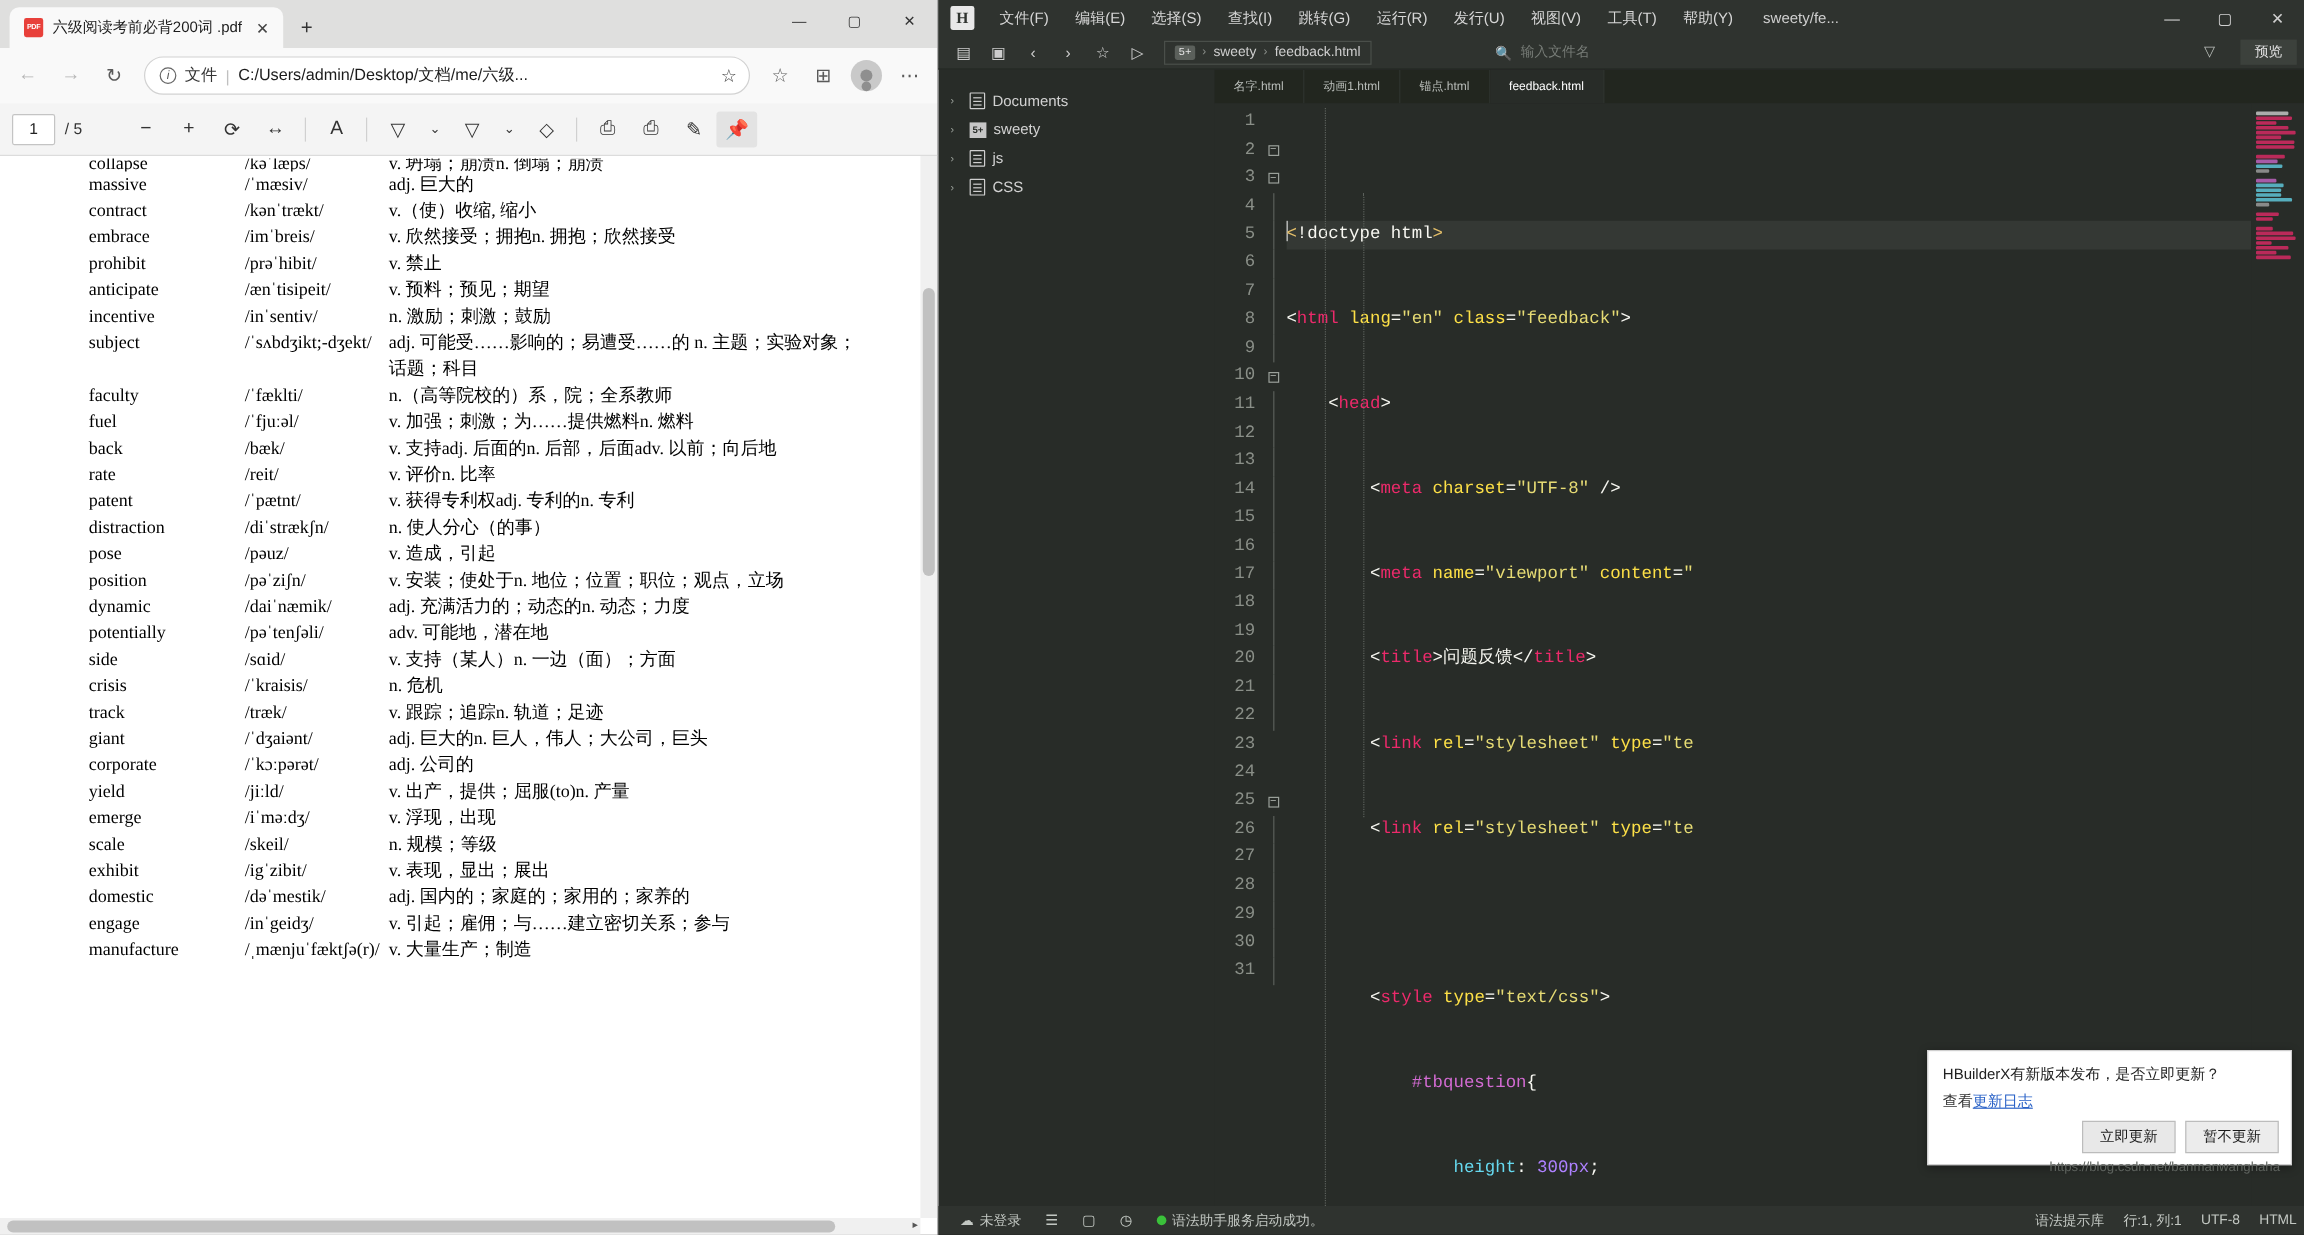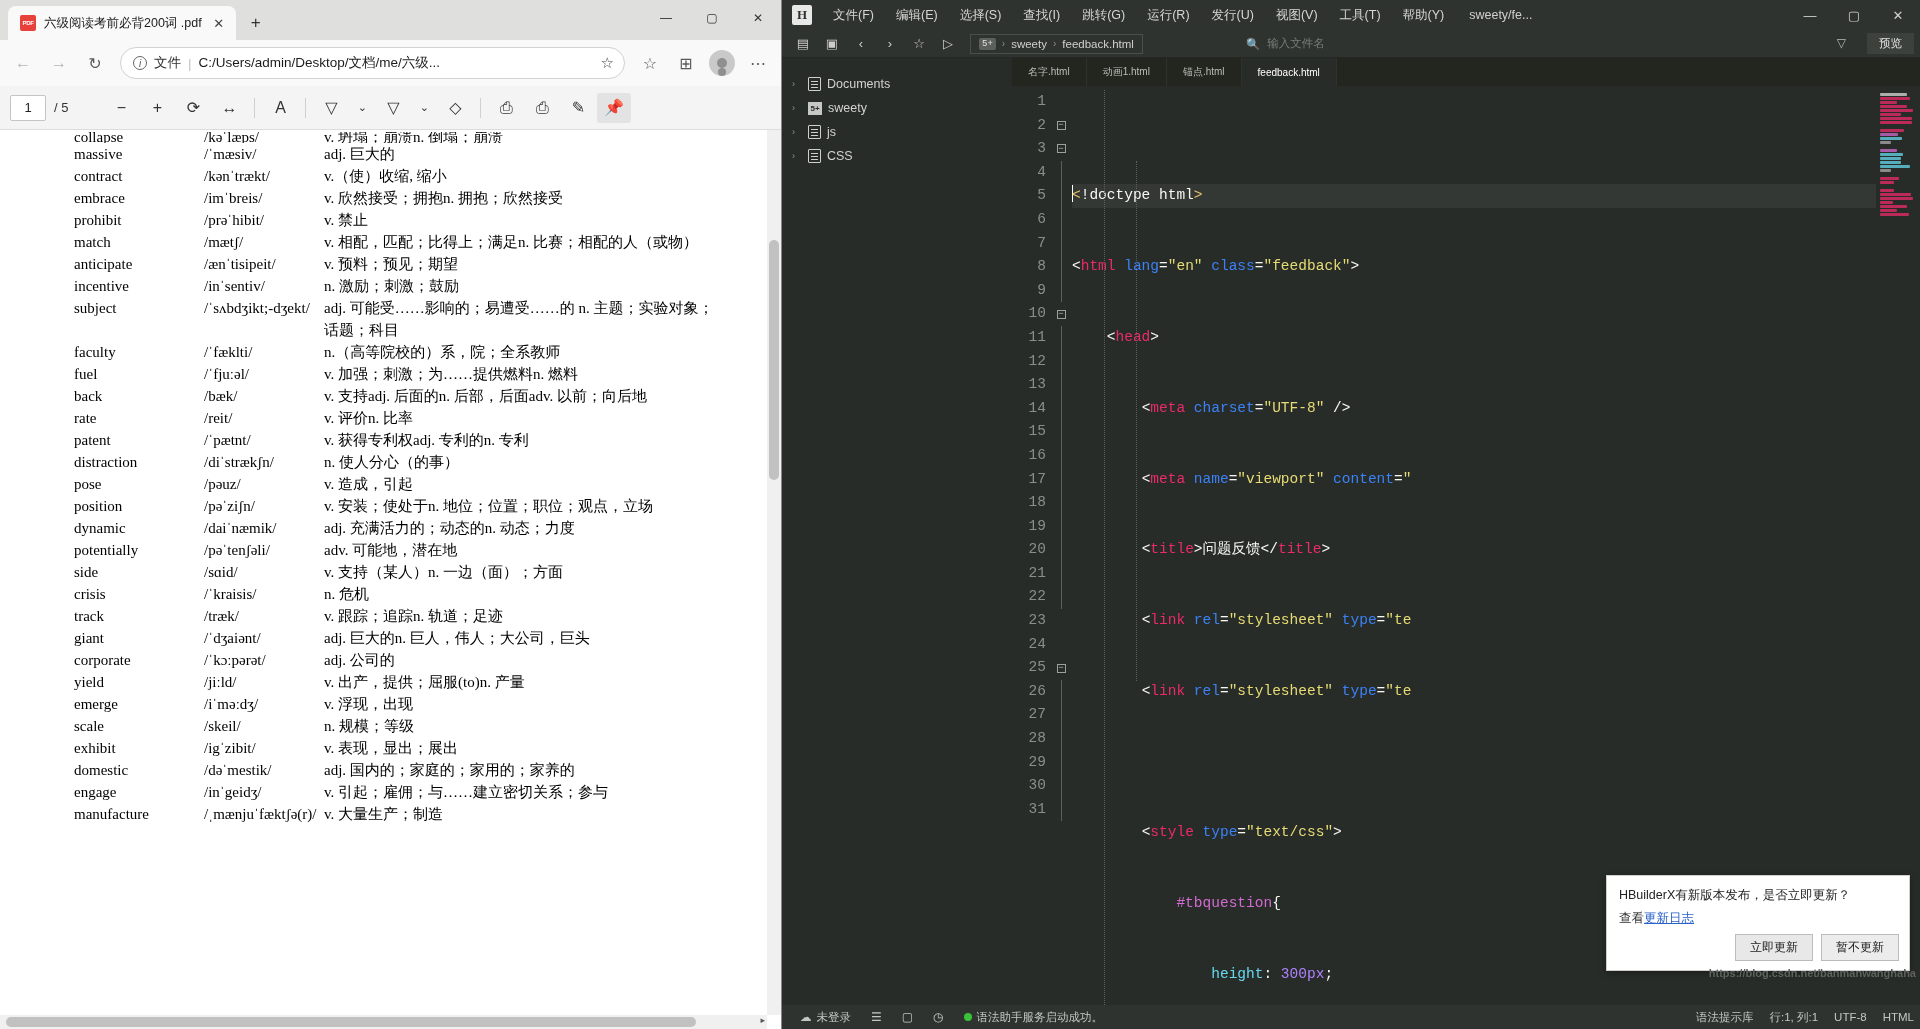--- a/index.html
+++ b/index.html
@@ -141,21 +141,21 @@
   .fold-row { height: 23.6px; display: flex; align-items: center; justify-content: center; }
   .fold-box { width: 9px; height: 9px; border: 1px solid #9aa09a; display: flex;
               align-items: center; justify-content: center; font-size: 9px; line-height: 6px;
               color: #b5bab5; }
   .fold-bar { width: 1px; height: 100%; background: #5a5f5a; }
   .code { flex: 1; padding-top: 4px; white-space: pre; overflow: hidden; position: relative; }
   .code .ln { height: 23.6px; }
   .ln.cur { background: #343834; }
   .tag { color: #ec2a6b; }
   .br { color: #f8f8f2; }
-  .attr { color: #3b82f6; }
+  .attr { color: #fde047; }
   .str { color: #e6db74; }
   .doct { color: #f8f8f2; }
   .doct .lt { color: #e6c06a; }
   .sel { color: #d26bd2; }
   .prop { color: #66d9ef; }
   .val { color: #ae81ff; }
   .plain { color: #f8f8f2; }
   .caret { display: inline-block; width: 1px; background: #fff; height: 17px;
            vertical-align: -3px; margin-right: -1px; }
   .indent-guide { position: absolute; top: 4px; width: 0; border-left: 1px dotted #5c615c; }
@@ -175,21 +175,21 @@
                padding: 4px 14px; color: #1a1a1a; }
   .toast-btn.primary { background: #e8e8e8; }
 
   .hb-status { height: 24px; background: #2f332f; display: flex; align-items: center;
                font-size: 11.5px; color: #c2c7c2; padding: 0 8px; gap: 0; position: relative; }
   .st-item { display: flex; align-items: center; gap: 5px; padding: 0 10px; }
   .st-dot { width: 8px; height: 8px; border-radius: 50%; background: #3ac13a; }
   .st-user { display: flex; align-items: center; gap: 5px; }
   .st-right { position: absolute; right: 6px; display: flex; align-items: center; gap: 16px; }
   .st-ico { font-size: 12px; color: #c2c7c2; }
-  .watermark { position: absolute; right: 4px; bottom: 26px; font-size: 11px; color: #5d625d; font-weight: bold; }
+  .watermark { position: absolute; right: 20px; bottom: 26px; font-size: 11px; color: #5d625d; }
 </style>
 </head>
 <body>
 
 <div class="screen">
 
   <div class="browser">
 
     <div class="tabstrip">
       <div class="tab">
@@ -267,25 +267,20 @@
               </tr>
               <tr>
                 <td class="w">embrace</td>
                 <td class="p">/imˈbreis/</td>
                 <td class="m">v. 欣然接受；拥抱n. 拥抱；欣然接受</td>
               </tr>
               <tr>
                 <td class="w">prohibit</td>
                 <td class="p">/prəˈhibit/</td>
                 <td class="m">v. 禁止</td>
-              </tr>
-              <tr>
-                <td class="w">match</td>
-                <td class="p">/mætʃ/</td>
-                <td class="m">v. 相配，匹配；比得上；满足n. 比赛；相配的人（或物）</td>
               </tr>
               <tr>
                 <td class="w">anticipate</td>
                 <td class="p">/ænˈtisipeit/</td>
                 <td class="m">v. 预料；预见；期望</td>
               </tr>
               <tr>
                 <td class="w">incentive</td>
                 <td class="p">/inˈsentiv/</td>
                 <td class="m">n. 激励；刺激；鼓励</td>

